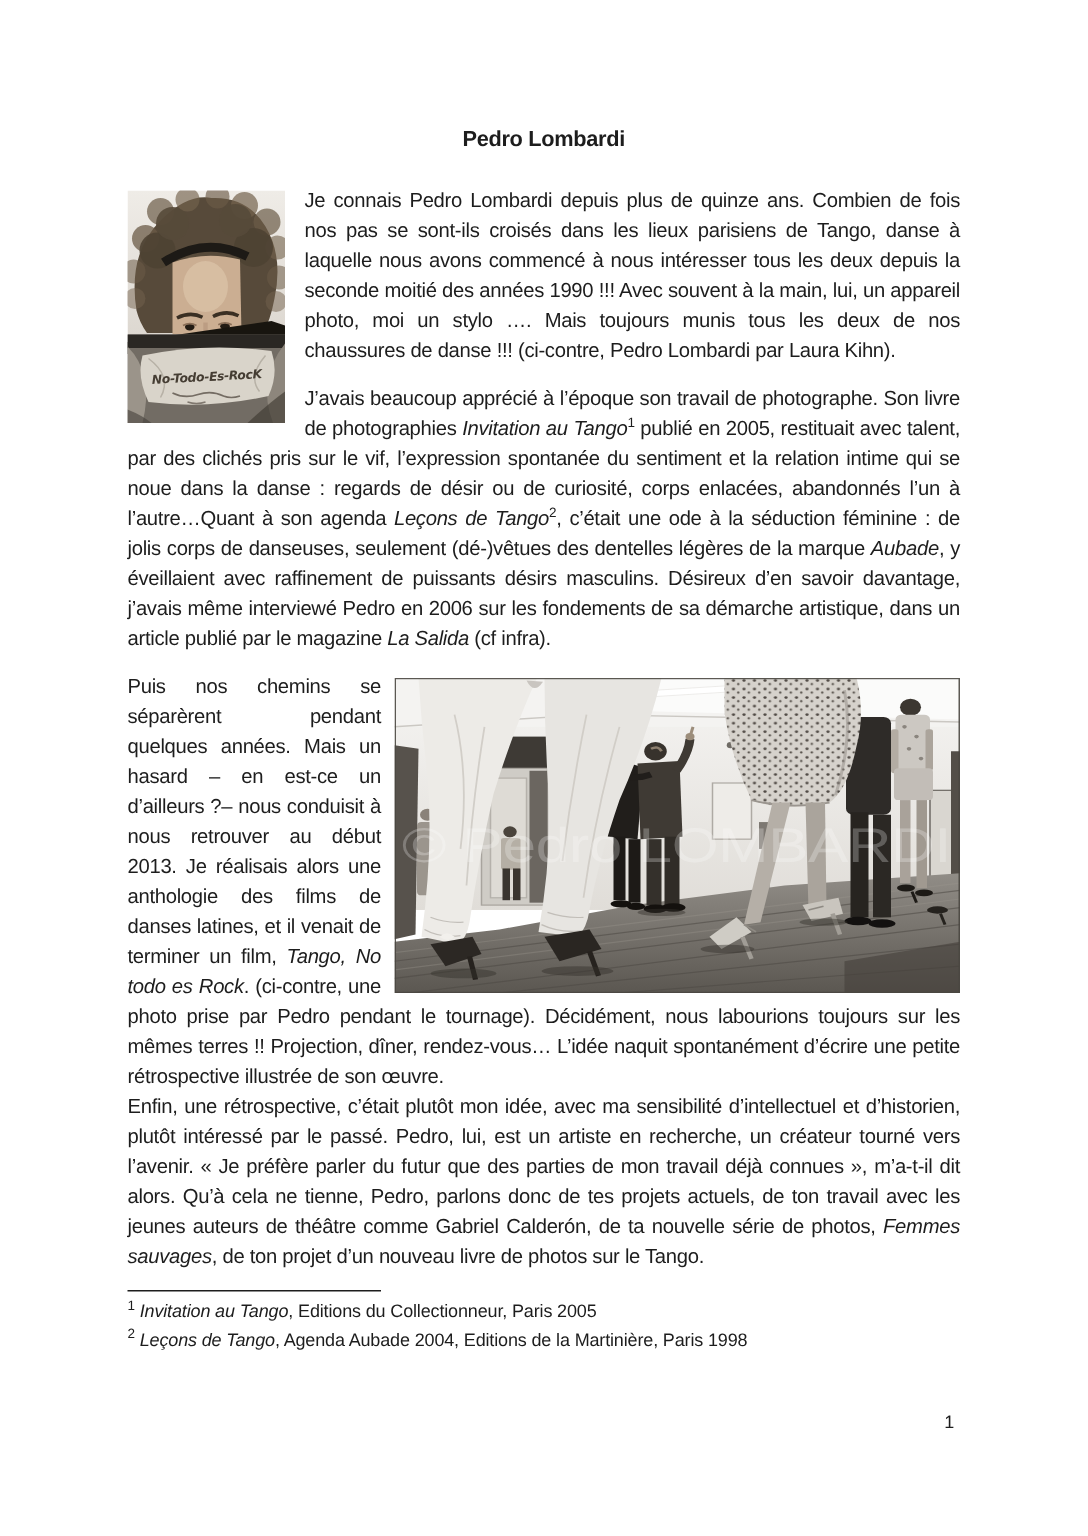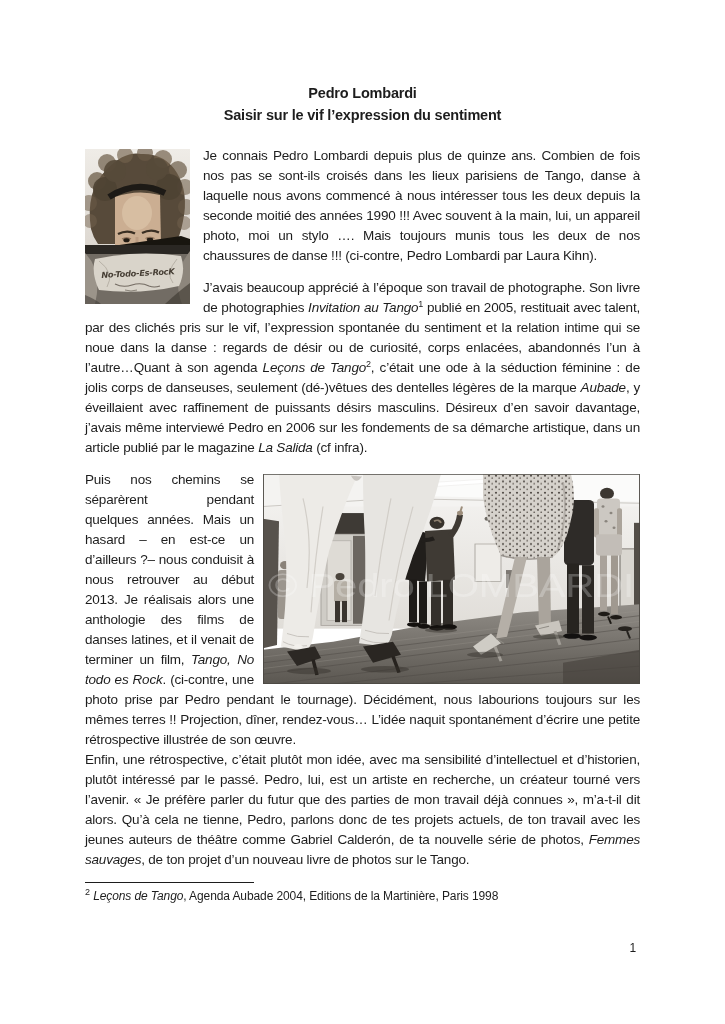--- a/index.html
+++ b/index.html
@@ -29,21 +29,20 @@
   .page-number { position:absolute; top:941px; right:89px; font-size:12px; line-height:14px; }
   .wm-text { font-family:"Liberation Sans", sans-serif; }
   .banner-text { font-family:"DejaVu Sans", sans-serif; }
 </style>
 </head>
 <body>
 
 <div class="page">
 
   <div class="doc-title">Pedro Lombardi</div>
-  <div class="doc-title">Saisir sur le vif l’expression du sentiment</div>
 
   <div class="sec1">
     <figure class="portrait">
       <svg viewBox="0 0 105 155" preserveAspectRatio="none">
         <defs>
           <linearGradient id="pbg" x1="0" y1="0" x2="0" y2="1">
             <stop offset="0" stop-color="#efece7"></stop>
               <stop offset="1" stop-color="#ddd8d1"></stop>
           </linearGradient>
         </defs>
@@ -263,18 +262,19 @@
       </svg>
     </figure>
 
     <p class="body-p"><span>Puis nos chemins se séparèrent pendant quelques années. Mais un hasard – en est-ce un d’ailleurs ?– nous conduisit à nous retrouver au début 2013. Je réalisais alors une anthologie des films de danses latines, et il venait de terminer un film, </span><i>Tango, No todo es Rock</i><span>. (ci-contre, une photo prise par Pedro pendant le tournage). Décidément, nous labourions toujours sur les mêmes terres !! Projection, dîner, rendez-vous… L’idée naquit spontanément d’écrire une petite rétrospective illustrée de son œuvre.</span></p>
   </div>
 
   <p class="body-p p4"><span>Enfin, une rétrospective, c’était plutôt mon idée, avec ma sensibilité d’intellectuel et d’historien, plutôt intéressé par le passé. Pedro, lui, est un artiste en recherche, un créateur tourné vers l’avenir. « Je préfère parler du futur que des parties de mon travail déjà connues », m’a-t-il dit alors. Qu’à cela ne tienne, Pedro, parlons donc de tes projets actuels, de ton travail avec les jeunes auteurs de théâtre comme Gabriel Calderón, de ta nouvelle série de photos, </span><i>Femmes sauvages</i><span>, de ton projet d’un nouveau livre de photos sur le Tango.</span></p>
 
   <div class="footnotes">
     <div class="fn-rule"></div>
+    <p class="fn"><sup>1</sup><span> </span><i>Invitation au Tango</i><span>, Editions du Collectionneur, Paris 2005</span></p>
     <p class="fn"><sup>2</sup><span> </span><i>Leçons de Tango</i><span>, Agenda Aubade 2004, Editions de la Martinière, Paris 1998</span></p>
   </div>
 
   <div class="page-number">1</div>
 
 </div>
 
 </body></html>

